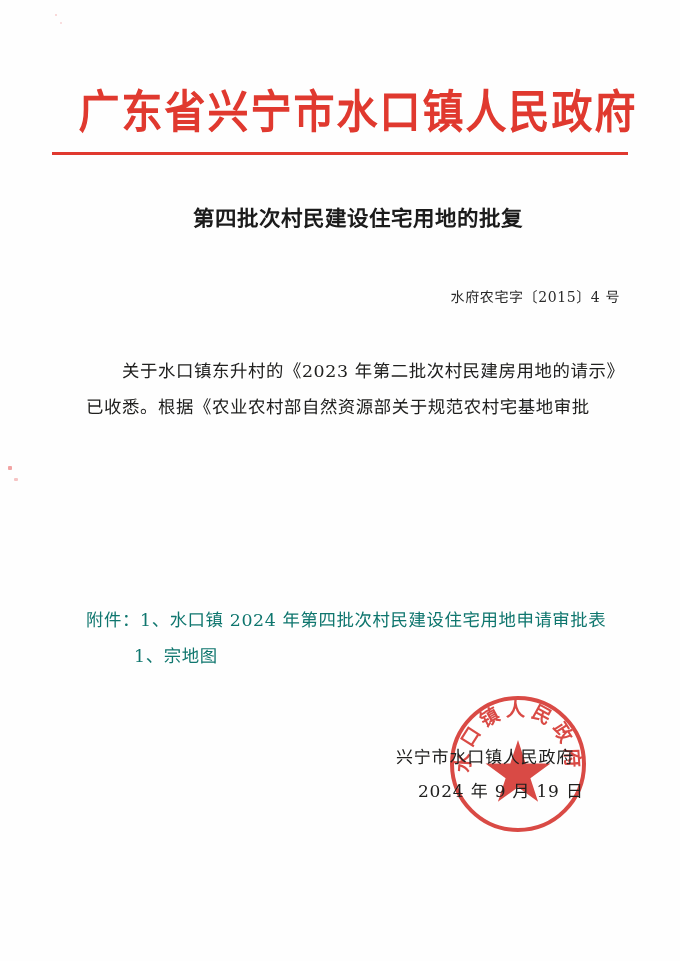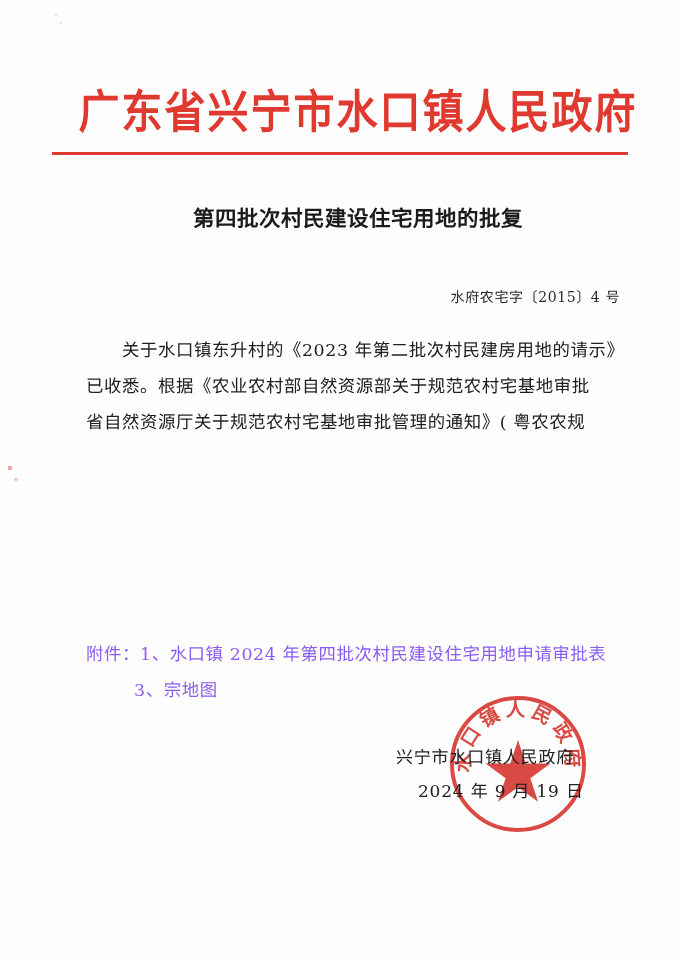--- a/index.html
+++ b/index.html
@@ -83,44 +83,44 @@
     font-size: 14px;
     letter-spacing: .6px;
     color: #2a2a2a;
     white-space: nowrap;
   }
 
   
   .body-block {
     position: absolute;
     left: 86px;
-    top: 332px;
+    top: 353px;
     width: 510px;
   }
   .para {
     font-size: 17.4px;
     line-height: 36px;
     letter-spacing: .6px;
     color: #20201f;
     text-align: justify;
     margin: 0;
   }
   .para .pline { display: block; white-space: nowrap; }
   .para + .para { margin-top: 0; }
 
   
   .attach-block {
     position: absolute;
     left: 86px;
-    top: 636px;
+    top: 602px;
     width: 520px;
     font-size: 17.4px;
     line-height: 36px;
     letter-spacing: .6px;
-    color: #8b5cf6;
+    color: #0f766e;
   }
   .attach-line { display: block; white-space: nowrap; }
   .attach-line.indent { padding-left: 48px; }
 
   
   .signature {
     position: absolute;
     left: 396px;
     top: 740px;
     width: 230px;
@@ -165,31 +165,30 @@
     <span class="tline">第四批次村民建设住宅用地的批复</span>
   </div>
 
   <div class="doc-number">水府农宅字〔2015〕4 号</div>
 
   <div class="body-block">
 
     <p class="para">
       <span class="pline">　　关于水口镇东升村的《2023 年第二批次村民建房用地的请示》</span>
       <span class="pline">已收悉。根据《农业农村部自然资源部关于规范农村宅基地审批</span>
-      <span class="pline">省自然资源厅关于规范农村宅基地审批管理的通知》( 粤农农规</span>
     </p>
 
     <p class="para">
     </p>
 
   </div>
 
   <div class="attach-block">
     <span class="attach-line">附件：1、水口镇 2024 年第四批次村民建设住宅用地申请审批表</span>
-    <span class="attach-line indent">3、宗地图</span>
+    <span class="attach-line indent">1、宗地图</span>
   </div>
 
   <div class="seal">
     <svg width="144" height="144" viewBox="0 0 144 144" xmlns="http://www.w3.org/2000/svg">
       <defs>
         <path id="sealArc" d="M 24,72 A 48,48 0 0 1 120,72"></path>
       </defs>
       <circle cx="72" cy="72" r="66" fill="none" stroke="#d5322c" stroke-width="4"></circle>
       <text font-family="DejaVu Serif, Liberation Serif, serif" font-size="19" font-weight="700" fill="#d5322c" letter-spacing="5">
         <textPath href="#sealArc" startOffset="50%" text-anchor="middle">水口镇人民政府</textPath>

